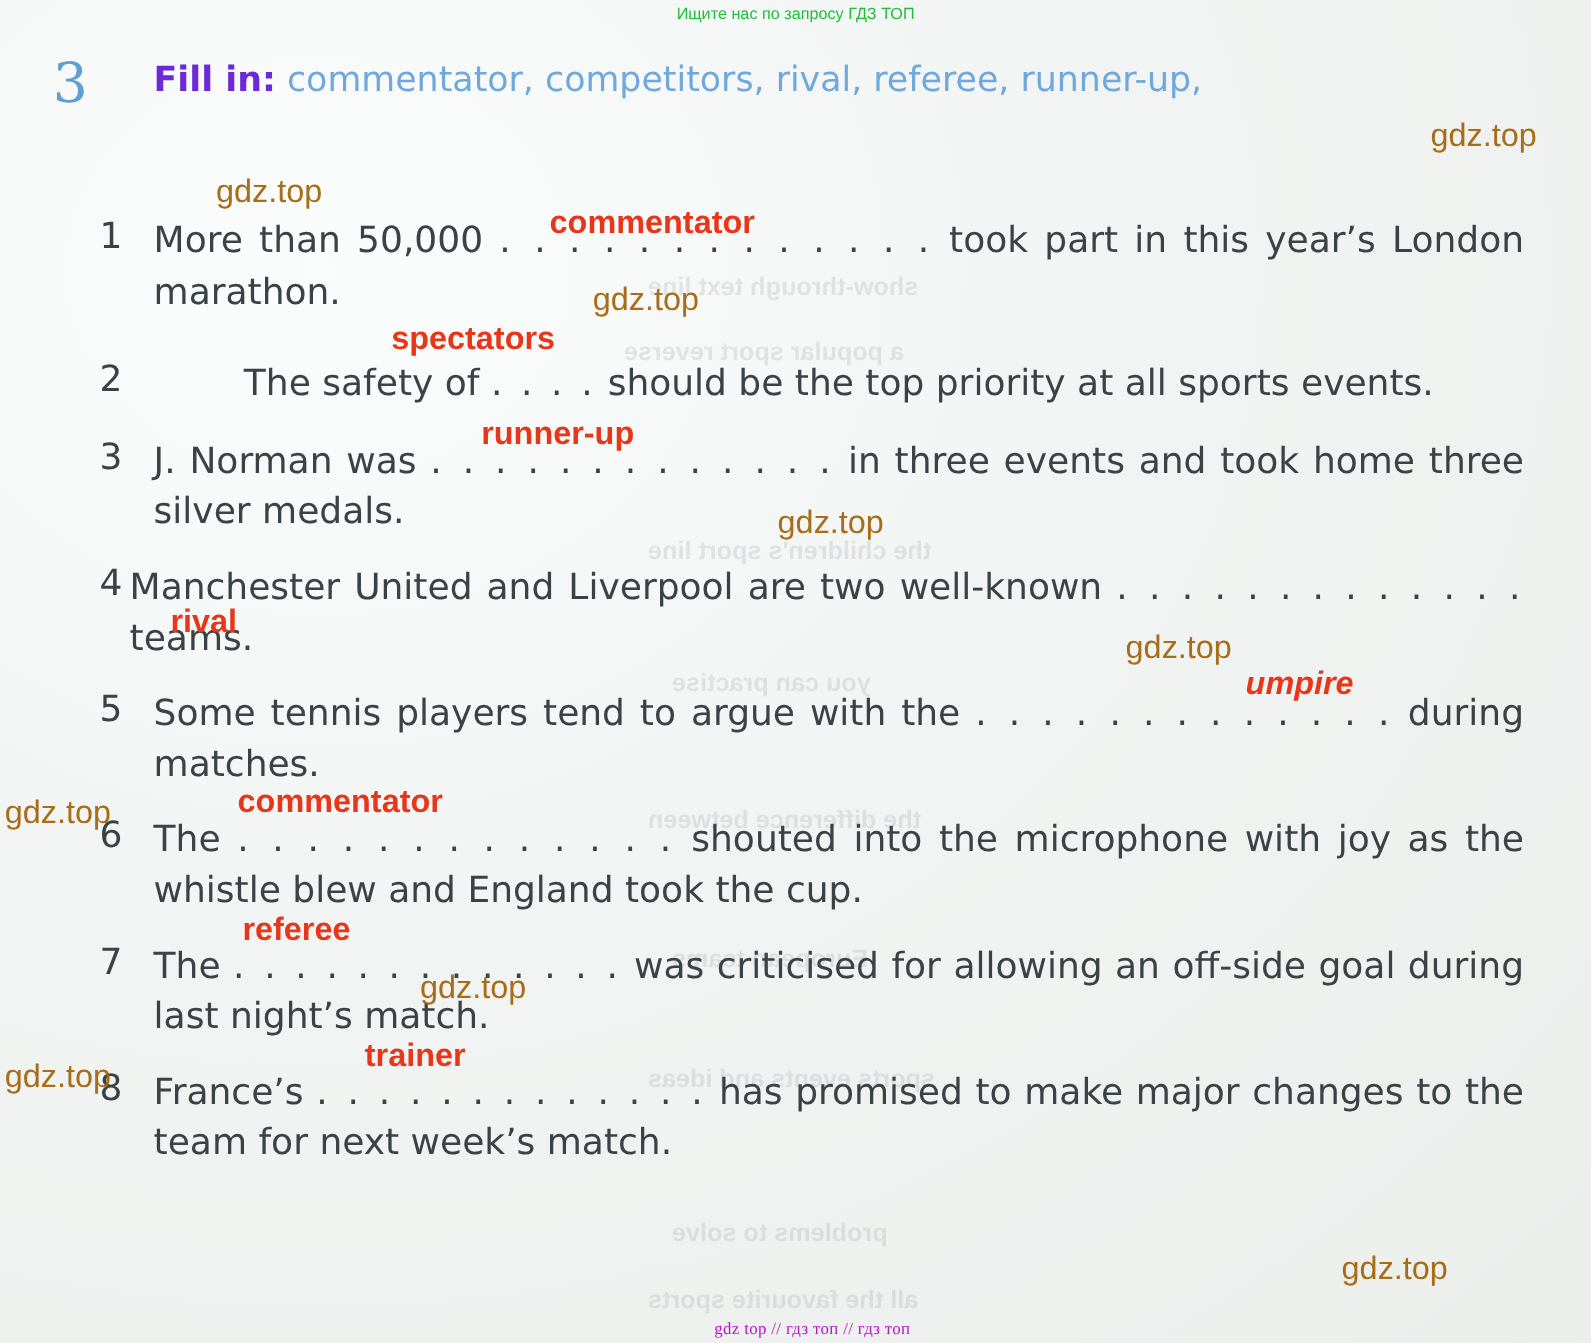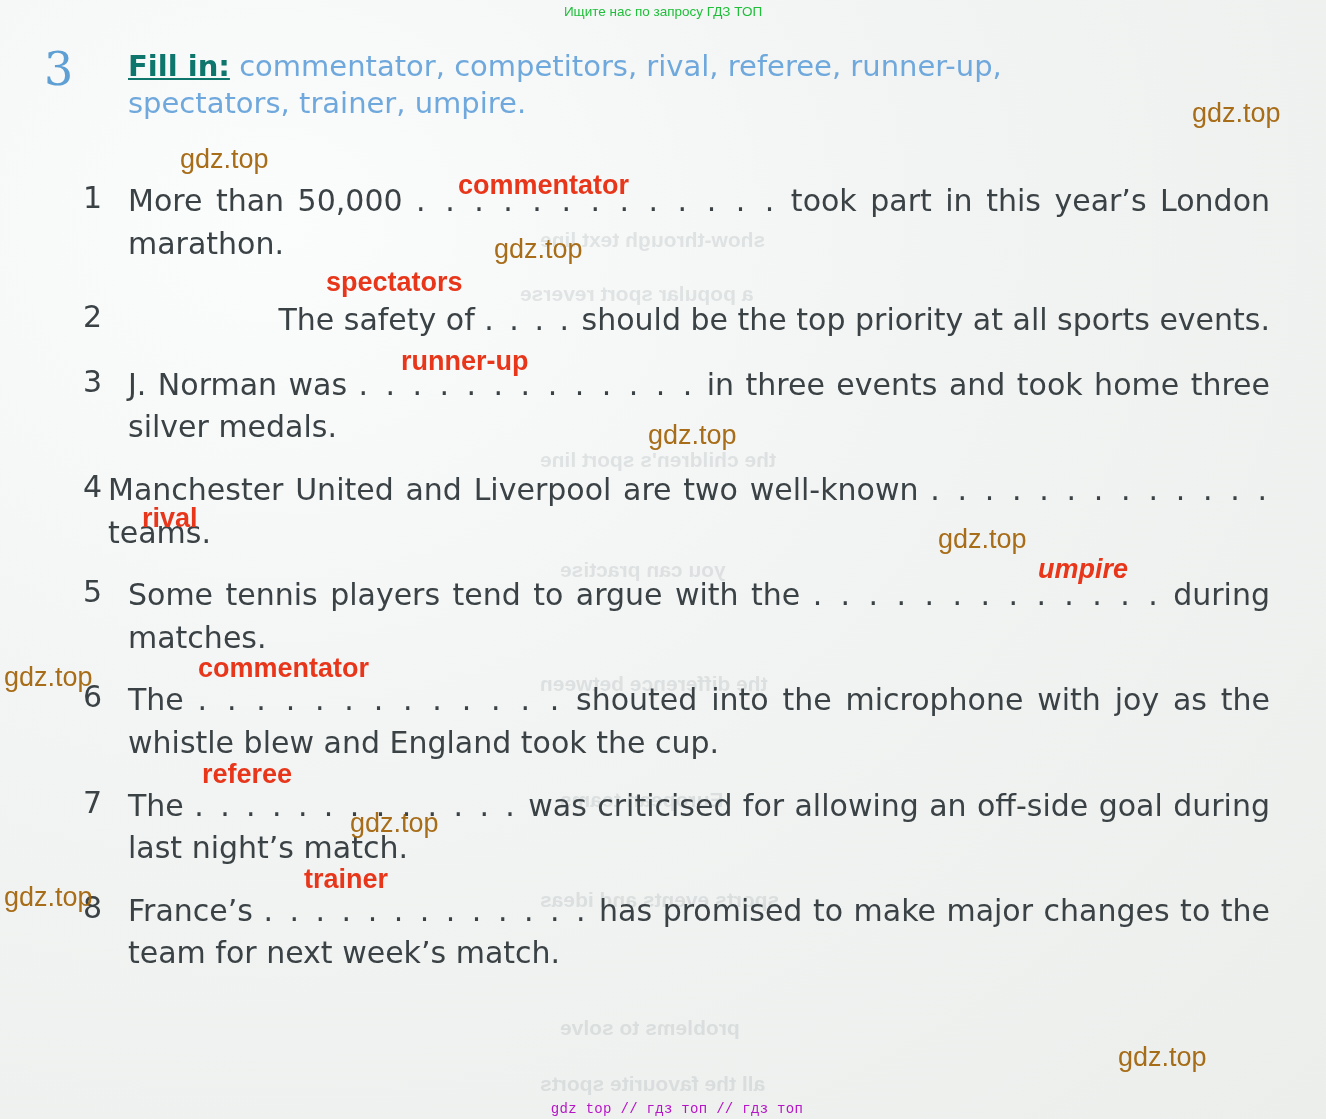--- a/index.html
+++ b/index.html
@@ -39,21 +39,21 @@
     text-align: center;
     font-family: "Liberation Sans", sans-serif;
     font-size: 13.5px;
     color: #1fbf3a;
     line-height: 24px;
   }
   .bottombar {
     position: absolute;
     bottom: 2px; left: 0; right: 0;
     text-align: center;
-    font-family: Liberation Mono, monospace;
+    font-family: Liberation Serif, serif;
     font-size: 14px;
     color: #b615c7;
     letter-spacing: .3px;
     margin-left: 28px;
   }
   .wm {
     position: absolute;
     font-family: "Liberation Sans", sans-serif;
     font-size: 27px;
     color: #a16207;
@@ -74,23 +74,22 @@
     position: absolute;
     left: 128px;
     top: 48px;
     width: 1130px;
     font-family: "DejaVu Sans", sans-serif;
     font-size: 29px;
     line-height: 1.28;
     color: #6fa8dc;
   }
   .rubric b {
-    color: #0f766e;
+    color: #6d28d9;
     font-weight: bold;
-    text-decoration: underline;
   }
   .items {
     position: absolute;
     left: 60px;
     top: 180px;
     width: 1210px;
   }
   .item {
     position: relative;
     margin-bottom: 14px;
@@ -106,21 +105,21 @@
     font-family: "DejaVu Sans", sans-serif;
   }
   .sent {
     margin-left: 68px;
     font-size: 30px;
     line-height: 1.42;
     color: #3b4245;
     text-align: justify;
     text-justify: inter-word;
   }
-  .sent.nojust { text-align: right; }
+  .sent.nojust { text-align: center; }
   .dots {
     letter-spacing: 3px;
     color: #3b4245;
   }
   .ans {
     position: absolute;
     color: #e8361b;
     font-family: "Liberation Sans", sans-serif;
     font-weight: bold;
     font-size: 27px;
@@ -142,21 +141,20 @@
 <div class="ghost" style="left:560px; top:788px;">European teams</div>
 <div class="ghost" style="left:540px; top:888px;">sports events and ideas</div>
 <div class="ghost" style="left:560px; top:1016px;">problems to solve</div>
 <div class="ghost" style="left:540px; top:1072px;">all the favourite sports</div>
 
 <div class="ex-num">3</div>
 
 <div class="rubric">
   <b>Fill in:</b>
   <span>commentator, competitors, rival, referee, runner-up,</span><br>
-  <span>spectators, trainer, umpire.</span>
 </div>
 
 <div class="items">
 
   <div class="item" style="margin-bottom:6px;">
     <div class="num">1</div>
     <div class="sent"><span>More than 50,000 </span><span class="dots">. . . . . . . . . . . . .</span><span> took part in this year’s London marathon.</span></div>
     <div class="ans" style="left:398px; top:-10px;">commentator</div>
   </div>
 

